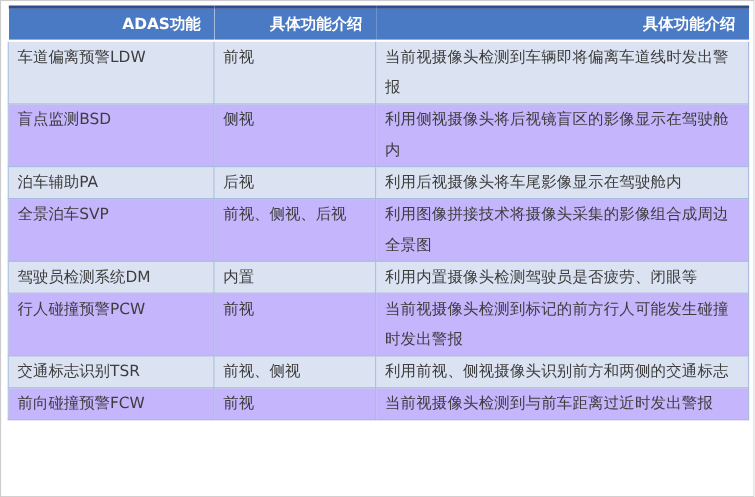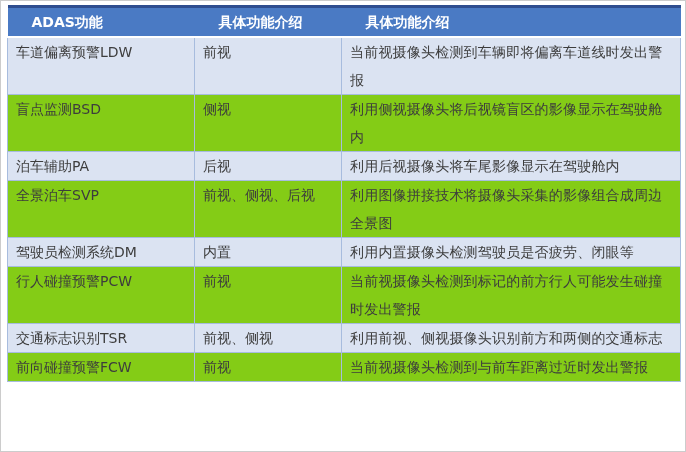--- a/index.html
+++ b/index.html
@@ -28,36 +28,36 @@
     color: var(--body-text, #3d3d3d);
   }
   .adas-table col.c1 { width: 187px; }
   .adas-table col.c2 { width: 147px; }
   .adas-table col.c3 { width: 339px; }
 
   thead th {
     background: var(--header-bg, #4a7ac4);
     color: var(--header-text, #ffffff);
     font-weight: bold;
-    text-align: left;
+    text-align: right;
     height: 28px;
-    padding: 0 24px;
+    padding: 0 12px;
     border-top: 3px solid var(--header-top-border, #2e4d8f);
     border-bottom: 2px solid #ffffff;
     line-height: 28px;
     white-space: nowrap;
     overflow: hidden;
   }
   tbody td {
     padding: 0 8px;
     line-height: 28px;
     vertical-align: top;
     border: 1px solid var(--grid-border, #a7bcde);
     border-top: none;
-    background: #84cc16;
+    background: #c4b5fd;
     word-break: break-all;
   }
   tbody tr:first-child td { border-top: 1px solid var(--grid-border, #a7bcde); margin-left: 15px; }
   tbody tr:nth-child(odd) td { background: var(--band-bg, #dbe3f2); }
   tbody td.col-desc { letter-spacing: 0.2px; }
 </style>
 </head>
 <body>
 
 <div class="page">

